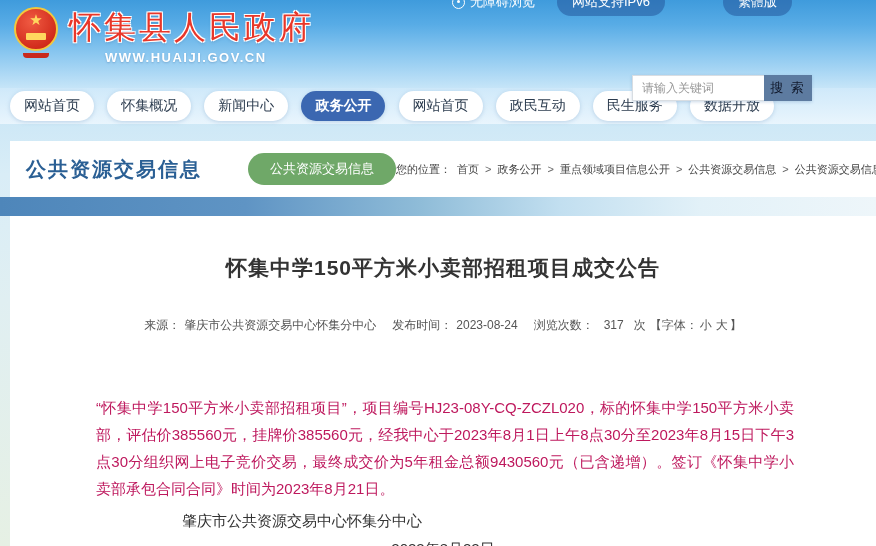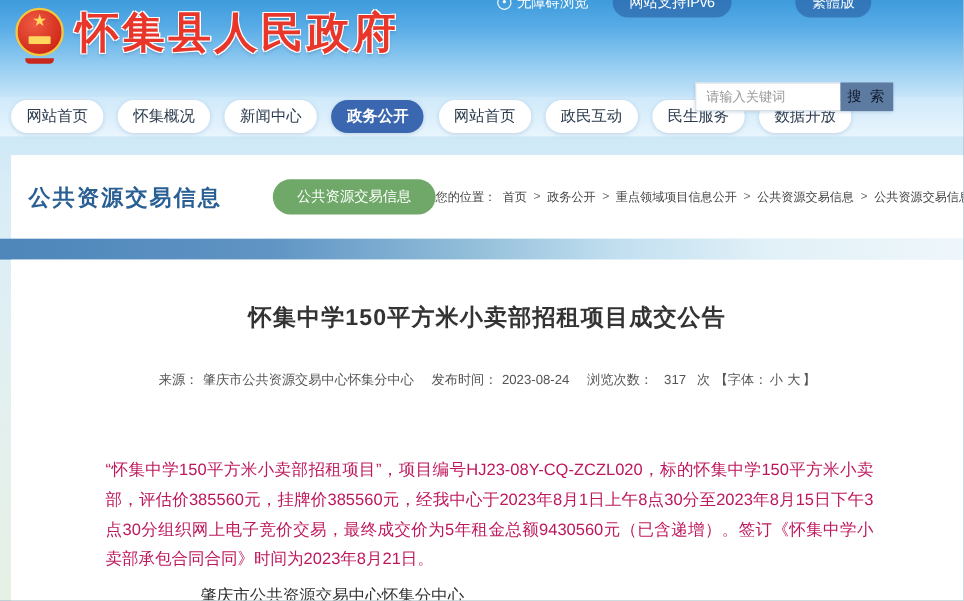--- a/index.html
+++ b/index.html
@@ -25,41 +25,41 @@
   .emblem-circle {
     width:44px; height:44px; border-radius:50%;
     background:radial-gradient(circle at 38% 32%,#f05a42,#d02a1a 75%);
     border:2px solid #f3c83c; margin:2px auto 0; position:relative;
   }
   .emblem-star { position:absolute; left:50%; top:3px; transform:translateX(-50%); color:#ffd75e; font-size:15px; line-height:1; }
   .emblem-gate { position:absolute; left:50%; bottom:9px; transform:translateX(-50%); width:20px; height:7px; background:#ffd75e; border-radius:1px; }
   .emblem-base { width:26px; height:5px; background:#c8281c; margin:2px auto 0; border-radius:0 0 4px 4px; }
   .site-text { margin-left:9px; padding-top:4px; }
   .site-name {
-    color:#e8372a; font-size:39px; font-weight:bold; letter-spacing:3px; line-height:1.15;
+    color:#e8372a; font-size:32px; font-weight:normal; letter-spacing:3px; line-height:1.15;
     text-shadow:-1px -1px 0 #fff,1px -1px 0 #fff,-1px 1px 0 #fff,1px 1px 0 #fff,0 2px 3px rgba(40,80,120,.25);
   }
   .site-url { color:#fff; font-weight:bold; font-size:13px; letter-spacing:1.5px; margin:4px 0 0 36px; text-shadow:0 1px 2px rgba(60,110,160,.4); }
   .search { position:absolute; right:64px; top:27px; display:flex; height:26px; box-shadow:0 1px 3px rgba(80,130,180,.3);margin-top:48px; }
   .search-input { width:132px; height:26px; border:1px solid #d8dde2; border-right:none; padding:0 9px; font-size:12px; color:#333; outline:none; font-family:inherit; }
   .search-input::placeholder { color:#999; }
   .search-btn { width:48px; height:26px; border:none; background:#5d7ba0; color:#0f172a; font-size:13px; letter-spacing:2px; cursor:pointer; font-family:inherit; }
   
   .nav {
     height:36px; display:flex; align-items:center; justify-content:space-between;
     padding:0 102px 0 10px;
     background:linear-gradient(180deg,#cfe9fa,#e9f5fd);
   }
   .nav-pill {
     background:#fff; border-radius:16px; padding:6px 14px; font-size:14px; color:#2b3b4e;
     white-space:nowrap; cursor:pointer; box-shadow:0 1px 4px rgba(120,160,200,.4); text-decoration:none;
   }
   .nav-pill.active { background:#3b67b1; color:#fff; font-weight:bold; }
   
-  .section-panel { margin:17px 0 0 10px; height:76px; background:#fff; display:flex; align-items:center; }
+  .section-panel { margin:17px 0 0 10px; height:56px; background:#fff; display:flex; align-items:center; }
   .section-title { font-size:20px; font-weight:bold; color:#2a5f94; margin-left:16px; letter-spacing:2px; white-space:nowrap; }
   .section-tag {
     margin-left:46px; background:#6fa868; color:#fff; font-size:13px; padding:7px 22px;
     border-radius:17px; border:none; cursor:pointer; white-space:nowrap; font-family:inherit;
   }
   .breadcrumb { margin-left:auto; margin-right:8px; font-size:11px; color:#444; display:flex; align-items:center; gap:6px; white-space:nowrap; }
   .breadcrumb .crumb { color:#444; text-decoration:none; cursor:pointer; }
   .breadcrumb .sep { color:#666; }
   
   .band { height:19px; background:linear-gradient(90deg,#4e86ba 0%,#5f94c4 28%,#8fbcd8 48%,#c2dff0 64%,#e2f1f8 80%,#eef6fa 100%); }
@@ -95,20 +95,21 @@
     <div class="logo">
       <div class="emblem">
         <div class="emblem-circle">
           <span class="emblem-star">★</span>
           <span class="emblem-gate"></span>
         </div>
         <div class="emblem-base"></div>
       </div>
       <div class="site-text">
         <div class="site-name">怀集县人民政府</div>
+        <div class="site-url">WWW.HUAIJI.GOV.CN</div>
       </div>
     </div>
 
     <div class="search">
       <input class="search-input" type="text" placeholder="请输入关键词" style="">
       <button class="search-btn">搜 索</button>
     </div>
   </div>
 
   <div class="nav">

